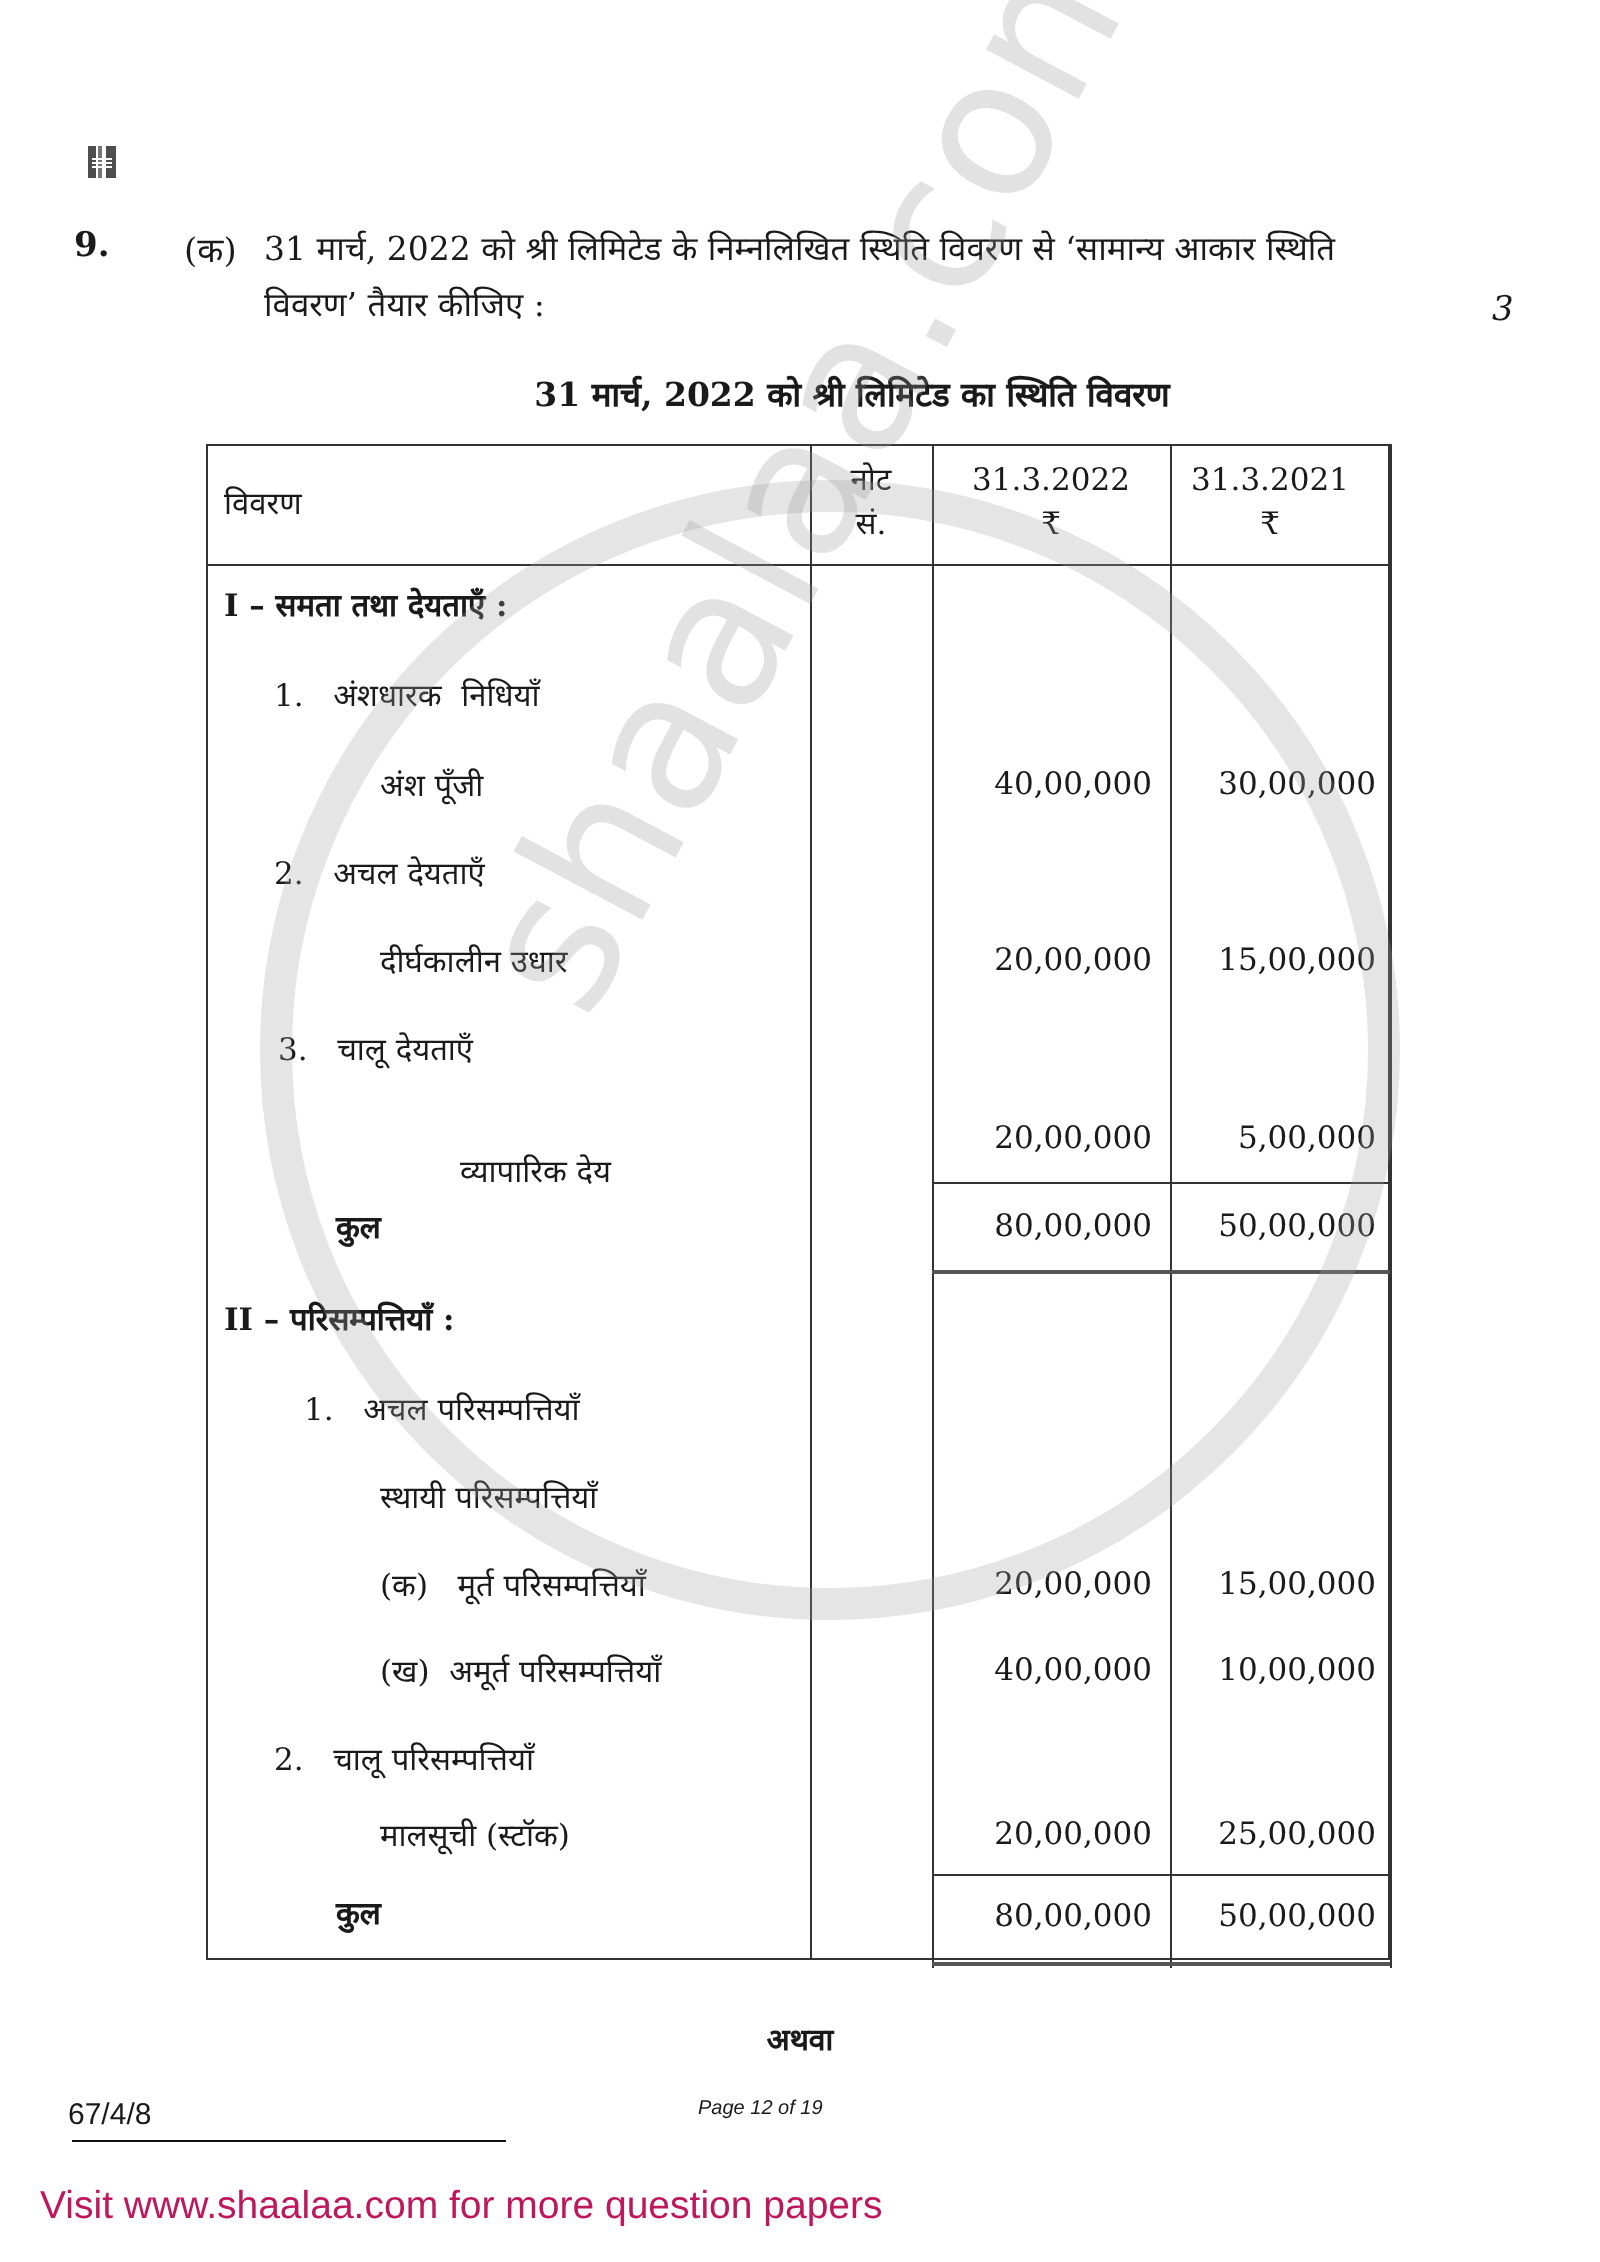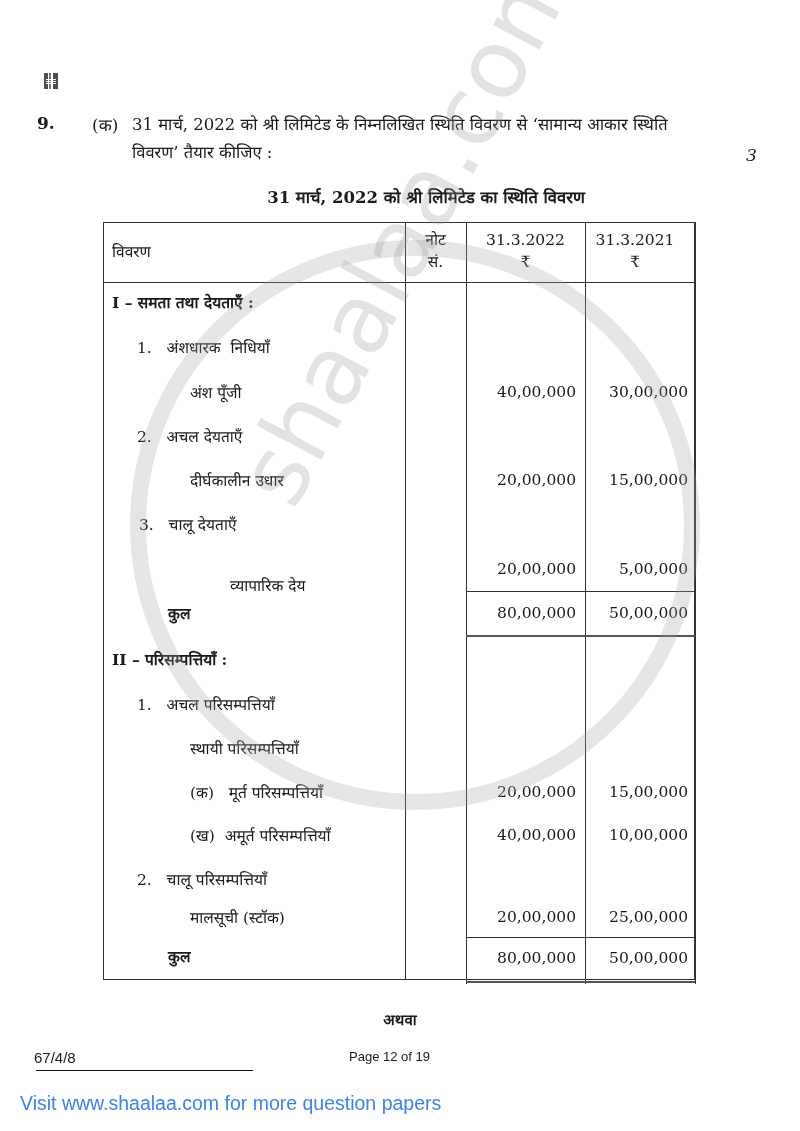--- a/index.html
+++ b/index.html
@@ -43,22 +43,22 @@
   }
   .watermark-text {
     position: absolute; left: 215px; top: 470px; font-family: "DejaVu Sans", sans-serif;
     font-size: 96px; color: rgba(150,150,150,0.28); transform: rotate(-62deg);
     transform-origin: left top; white-space: nowrap; pointer-events: none;
   }
 
   .athva { left: 0; width: 800px; text-align: center; top: 1009px; font-size: 15px; font-weight: bold; }
   .code { left: 34px; top: 1049px; font-family: "Liberation Sans", sans-serif; font-size: 15px; }
   .code-line { left: 36px; top: 1070px; width: 217px; border-top: 1.5px solid #111; }
-  .pageno { left: 349px; top: 1049px; font-family: "Liberation Sans", sans-serif; font-size: 13px; }
-  .visit { left: 20px; top: 1092px; font-family: "Liberation Sans", sans-serif; font-size: 19.5px; color: #3b82f6; }
+  .pageno { left: 349px; top: 1049px; font-family: "Liberation Sans", sans-serif; font-size: 10px; font-style: italic; }
+  .visit { left: 20px; top: 1092px; font-family: "Liberation Sans", sans-serif; font-size: 19.5px; color: #be185d; }
 </style>
 </head>
 <body>
 
 <div class="abs qr"></div>
 
 <div class="abs qnum">9.</div>
 <div class="abs qsub">(क)</div>
 <div class="abs qtext">31 मार्च, 2022 को श्री लिमिटेड के निम्नलिखित स्थिति विवरण से ‘सामान्य आकार स्थिति विवरण’ तैयार कीजिए :</div>
 <div class="abs marks">3</div>
@@ -92,21 +92,21 @@
 
 <div class="cell bold" style="left:112px;top:293px;">I – समता तथा देयताएँ :</div>
 <div class="cell" style="left:137px;top:338px;white-space:pre;">1.   अंशधारक  निधियाँ</div>
 <div class="cell" style="left:190px;top:383px;">अंश पूँजी</div>
 <div class="cell" style="left:137px;top:427px;white-space:pre;">2.   अचल देयताएँ</div>
 <div class="cell" style="left:190px;top:471px;">दीर्घकालीन उधार</div>
 <div class="cell" style="left:139px;top:515px;white-space:pre;text-align:right;">3.   चालू देयताएँ</div>
 <div class="cell" style="left:190px;top:576px;margin-left:40px;">व्यापारिक देय</div>
 <div class="cell bold" style="left:168px;top:604px;">कुल</div>
 <div class="cell bold" style="left:112px;top:650px;">II – परिसम्पत्तियाँ :</div>
-<div class="cell" style="left:137px;top:695px;white-space:pre;">1.   अचल परिसम्पत्तियाँ</div>
+<div class="cell" style="left:152px;top:695px;white-space:pre;">1.   अचल परिसम्पत्तियाँ</div>
 <div class="cell" style="left:190px;top:739px;">स्थायी परिसम्पत्तियाँ</div>
 <div class="cell" style="left:190px;top:783px;white-space:pre;">(क)   मूर्त परिसम्पत्तियाँ</div>
 <div class="cell" style="left:190px;top:826px;white-space:pre;">(ख)  अमूर्त परिसम्पत्तियाँ</div>
 <div class="cell" style="left:137px;top:870px;white-space:pre;">2.   चालू परिसम्पत्तियाँ</div>
 <div class="cell" style="left:190px;top:908px;">मालसूची (स्टॉक)</div>
 <div class="cell bold" style="left:168px;top:947px;">कुल</div>
 
 <div class="amt" style="left:466px;width:110px;top:383px;">40,00,000</div>
 <div class="amt" style="left:466px;width:110px;top:471px;">20,00,000</div>
 <div class="amt" style="left:466px;width:110px;top:560px;">20,00,000</div>

